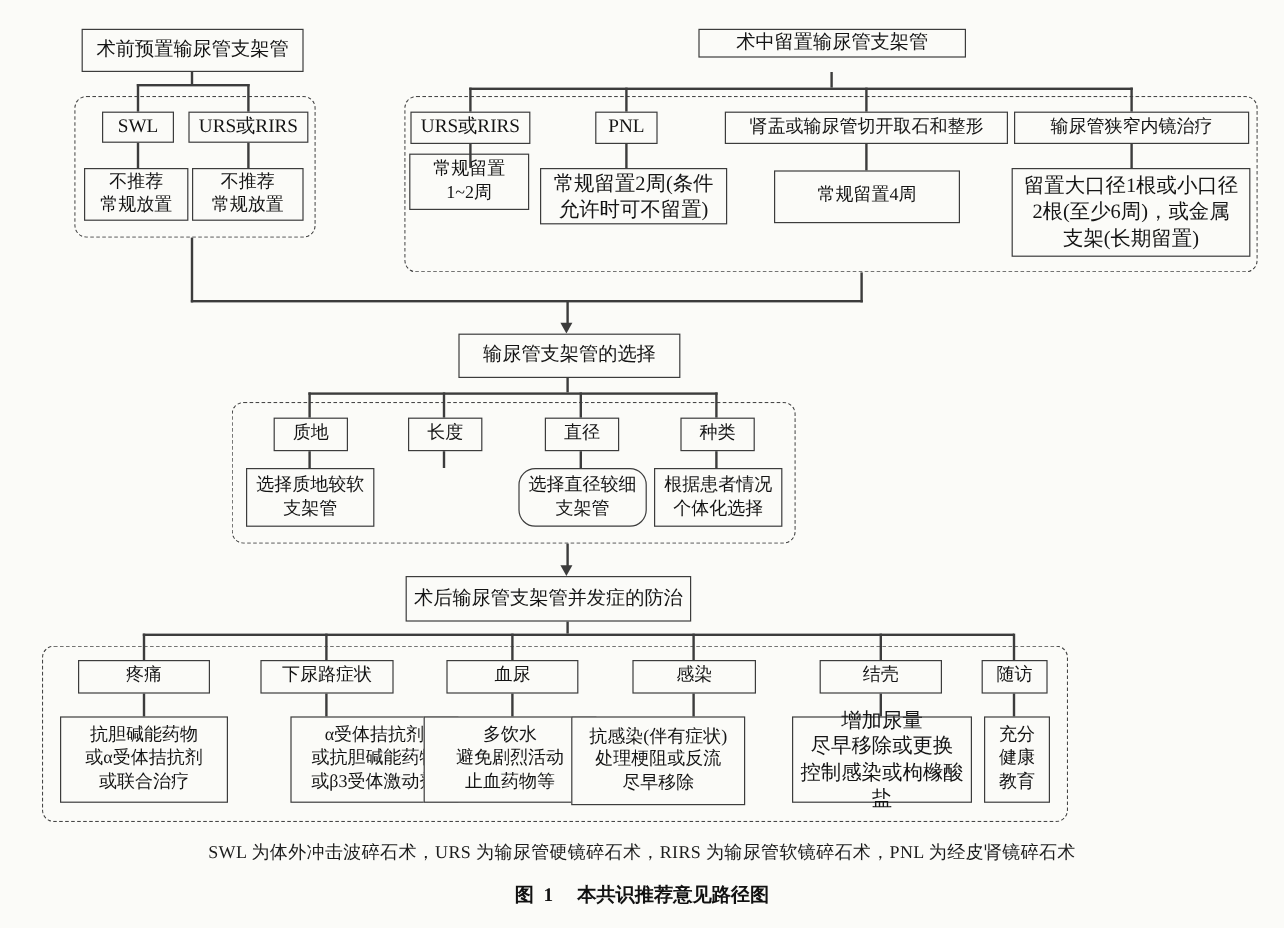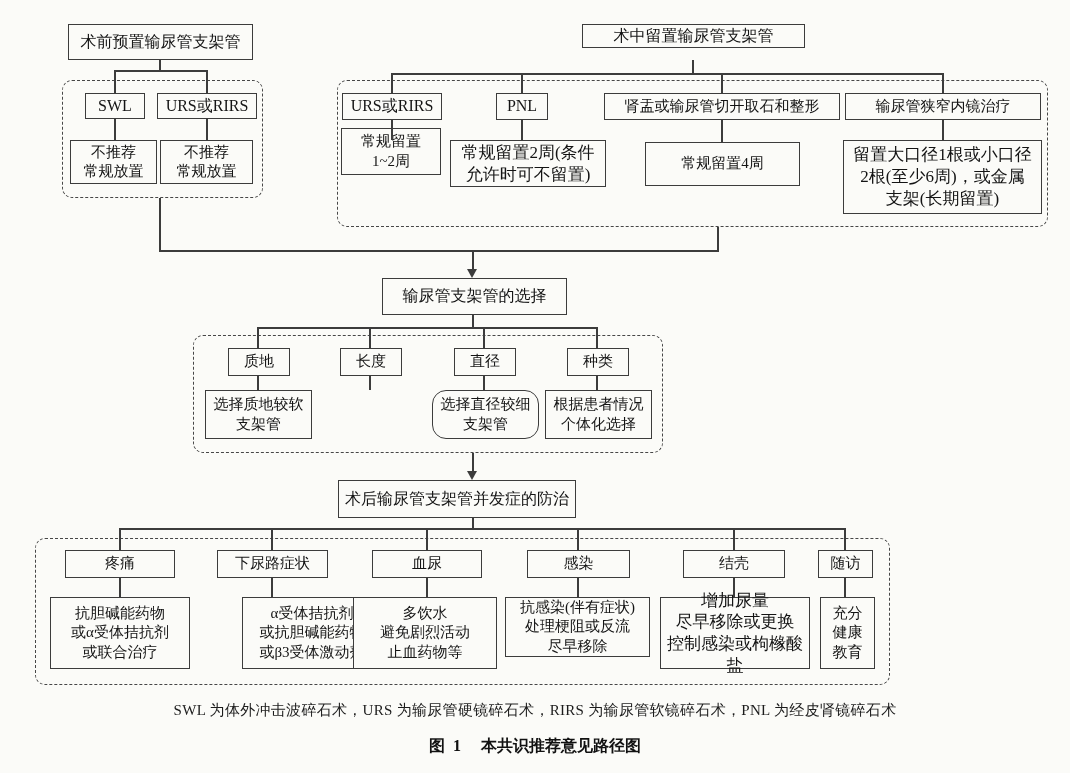--- a/index.html
+++ b/index.html
@@ -127,21 +127,21 @@
 
   <div class="box" style="left:50px;top:597px;width:140px;height:72px;">抗胆碱能药物
 或α受体拮抗剂
 或联合治疗</div>
   <div class="box" style="left:202px;top:597px;width:140px;height:72px;margin-left:40px;">α受体拮抗剂
 或抗胆碱能药物
 或β3受体激动剂</div>
   <div class="box" style="left:353px;top:597px;width:144px;height:72px;">多饮水
 避免剧烈活动
 止血药物等</div>
-  <div class="box" style="left:505px;top:597px;width:145px;height:60px;">抗感染(伴有症状)
+  <div class="box" style="left:476px;top:597px;width:145px;height:74px;">抗感染(伴有症状)
 处理梗阻或反流
 尽早移除</div>
   <div class="box f14" style="left:660px;top:597px;width:150px;height:72px;">增加尿量
 尽早移除或更换
 控制感染或枸橼酸盐</div>
   <div class="box" style="left:820px;top:597px;width:55px;height:72px;">充分
 健康
 教育</div>
 
   <div class="ln" style="left:472px;top:518px;width:2px;height:10px;"></div>

